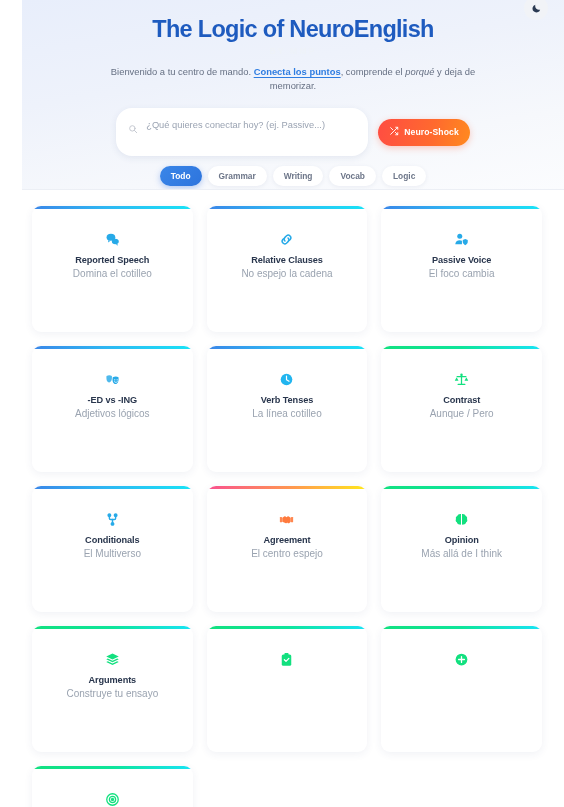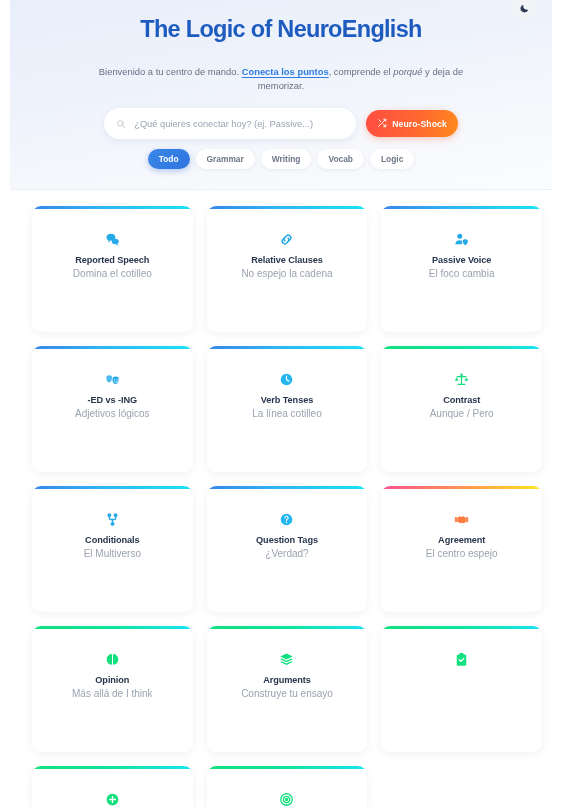--- a/index.html
+++ b/index.html
@@ -16,21 +16,21 @@
     position: relative;
     width: 564px;
     height: 807px;
     overflow: hidden;
     background: #ffffff;
   }
 
   
   .hero {
     position: relative;
-    margin-left: 10px;
+    margin-left: 22px;
     width: 542px;
     height: 190px;
     background: linear-gradient(170deg, #e8eefb 0%, #eef2fb 38%, #f6f8fc 72%, #fbfcfe 100%);
     border-bottom: 1px solid #eceff5;
     overflow: hidden;
   }
 
   .theme-toggle {
     position: absolute;
     top: -4px;
@@ -89,27 +89,27 @@
     width: 370px;
     display: flex;
     align-items: center;
     gap: 10px;
     justify-content: center;
   }
 
   .search-box {
     position: relative;
     flex: 0 0 252px;
-    height: 31px;
+    height: 48px;
     background: #ffffff;
     border-radius: 16px;
     box-shadow: 0 2px 7px rgba(45,70,120,0.09);
     display: flex;
-    align-items: center;
-    padding: 0 12px;
+    align-items: flex-start;
+    padding: 12px 12px;
   }
   .search-box svg { width: 10px; height: 10px; flex: 0 0 auto; opacity: .55; }
   .search-input {
     border: none;
     outline: none;
     background: transparent;
     margin-left: 8px;
     flex: 1;
     font-family: "Liberation Sans", sans-serif;
     font-size: 9.3px;
@@ -358,31 +358,20 @@
             <circle cx="7" cy="5" r="2" fill="#27aae8"></circle>
             <circle cx="17" cy="5" r="2" fill="#27aae8"></circle>
             <circle cx="12" cy="19" r="2" fill="#27aae8"></circle>
             <path d="M7 7v3a2 2 0 0 0 2 2h6a2 2 0 0 0 2-2V7"></path>
             <path d="M12 12v5"></path>
           </svg>
         </div>
         <div class="card-title">Conditionals</div>
         <div class="card-sub">El Multiverso</div>
       </div>
-      <div class="card" style="--bar: linear-gradient(90deg,#3a86e8 0%,#2fb6f2 45%,#18e3f6 100%);">
-        <div class="card-icon">
-          <svg viewBox="0 0 24 24" fill="#22b5ef">
-            <circle cx="12" cy="12" r="9.3"></circle>
-            <path d="M9.6 9.4a2.5 2.5 0 1 1 3.4 2.3c-.7.3-1 .9-1 1.6v.4" stroke="#fff" stroke-width="1.8" fill="none" stroke-linecap="round"></path>
-            <circle cx="12" cy="16.6" r="1.2" fill="#fff"></circle>
-          </svg>
-        </div>
-        <div class="card-title">Question Tags</div>
-        <div class="card-sub">¿Verdad?</div>
-      </div>
       <div class="card" style="--bar: linear-gradient(90deg,#f9508f 0%,#ff9a4d 55%,#ffe81c 100%);">
         <div class="card-icon">
           <svg viewBox="0 0 24 24" fill="#ff7a3d">
             <rect x="1.4" y="8" width="3.4" height="8.4" rx=".9" opacity=".9"></rect>
             <rect x="19.2" y="8" width="3.4" height="8.4" rx=".9" opacity=".9"></rect>
             <path d="M5.2 9.2l3.2-2.1c.6-.4 1.4-.4 2 0l1.6 1.1 1.6-1.1c.6-.4 1.4-.4 2 0l3.2 2.1v6.3l-2.6 2.3c-.6.5-1.4.5-2 0l-1-.9-.9.8c-.6.5-1.5.5-2.1 0L5.2 15.5z"></path>
           </svg>
         </div>
         <div class="card-title">Agreement</div>
         <div class="card-sub">El centro espejo</div>

